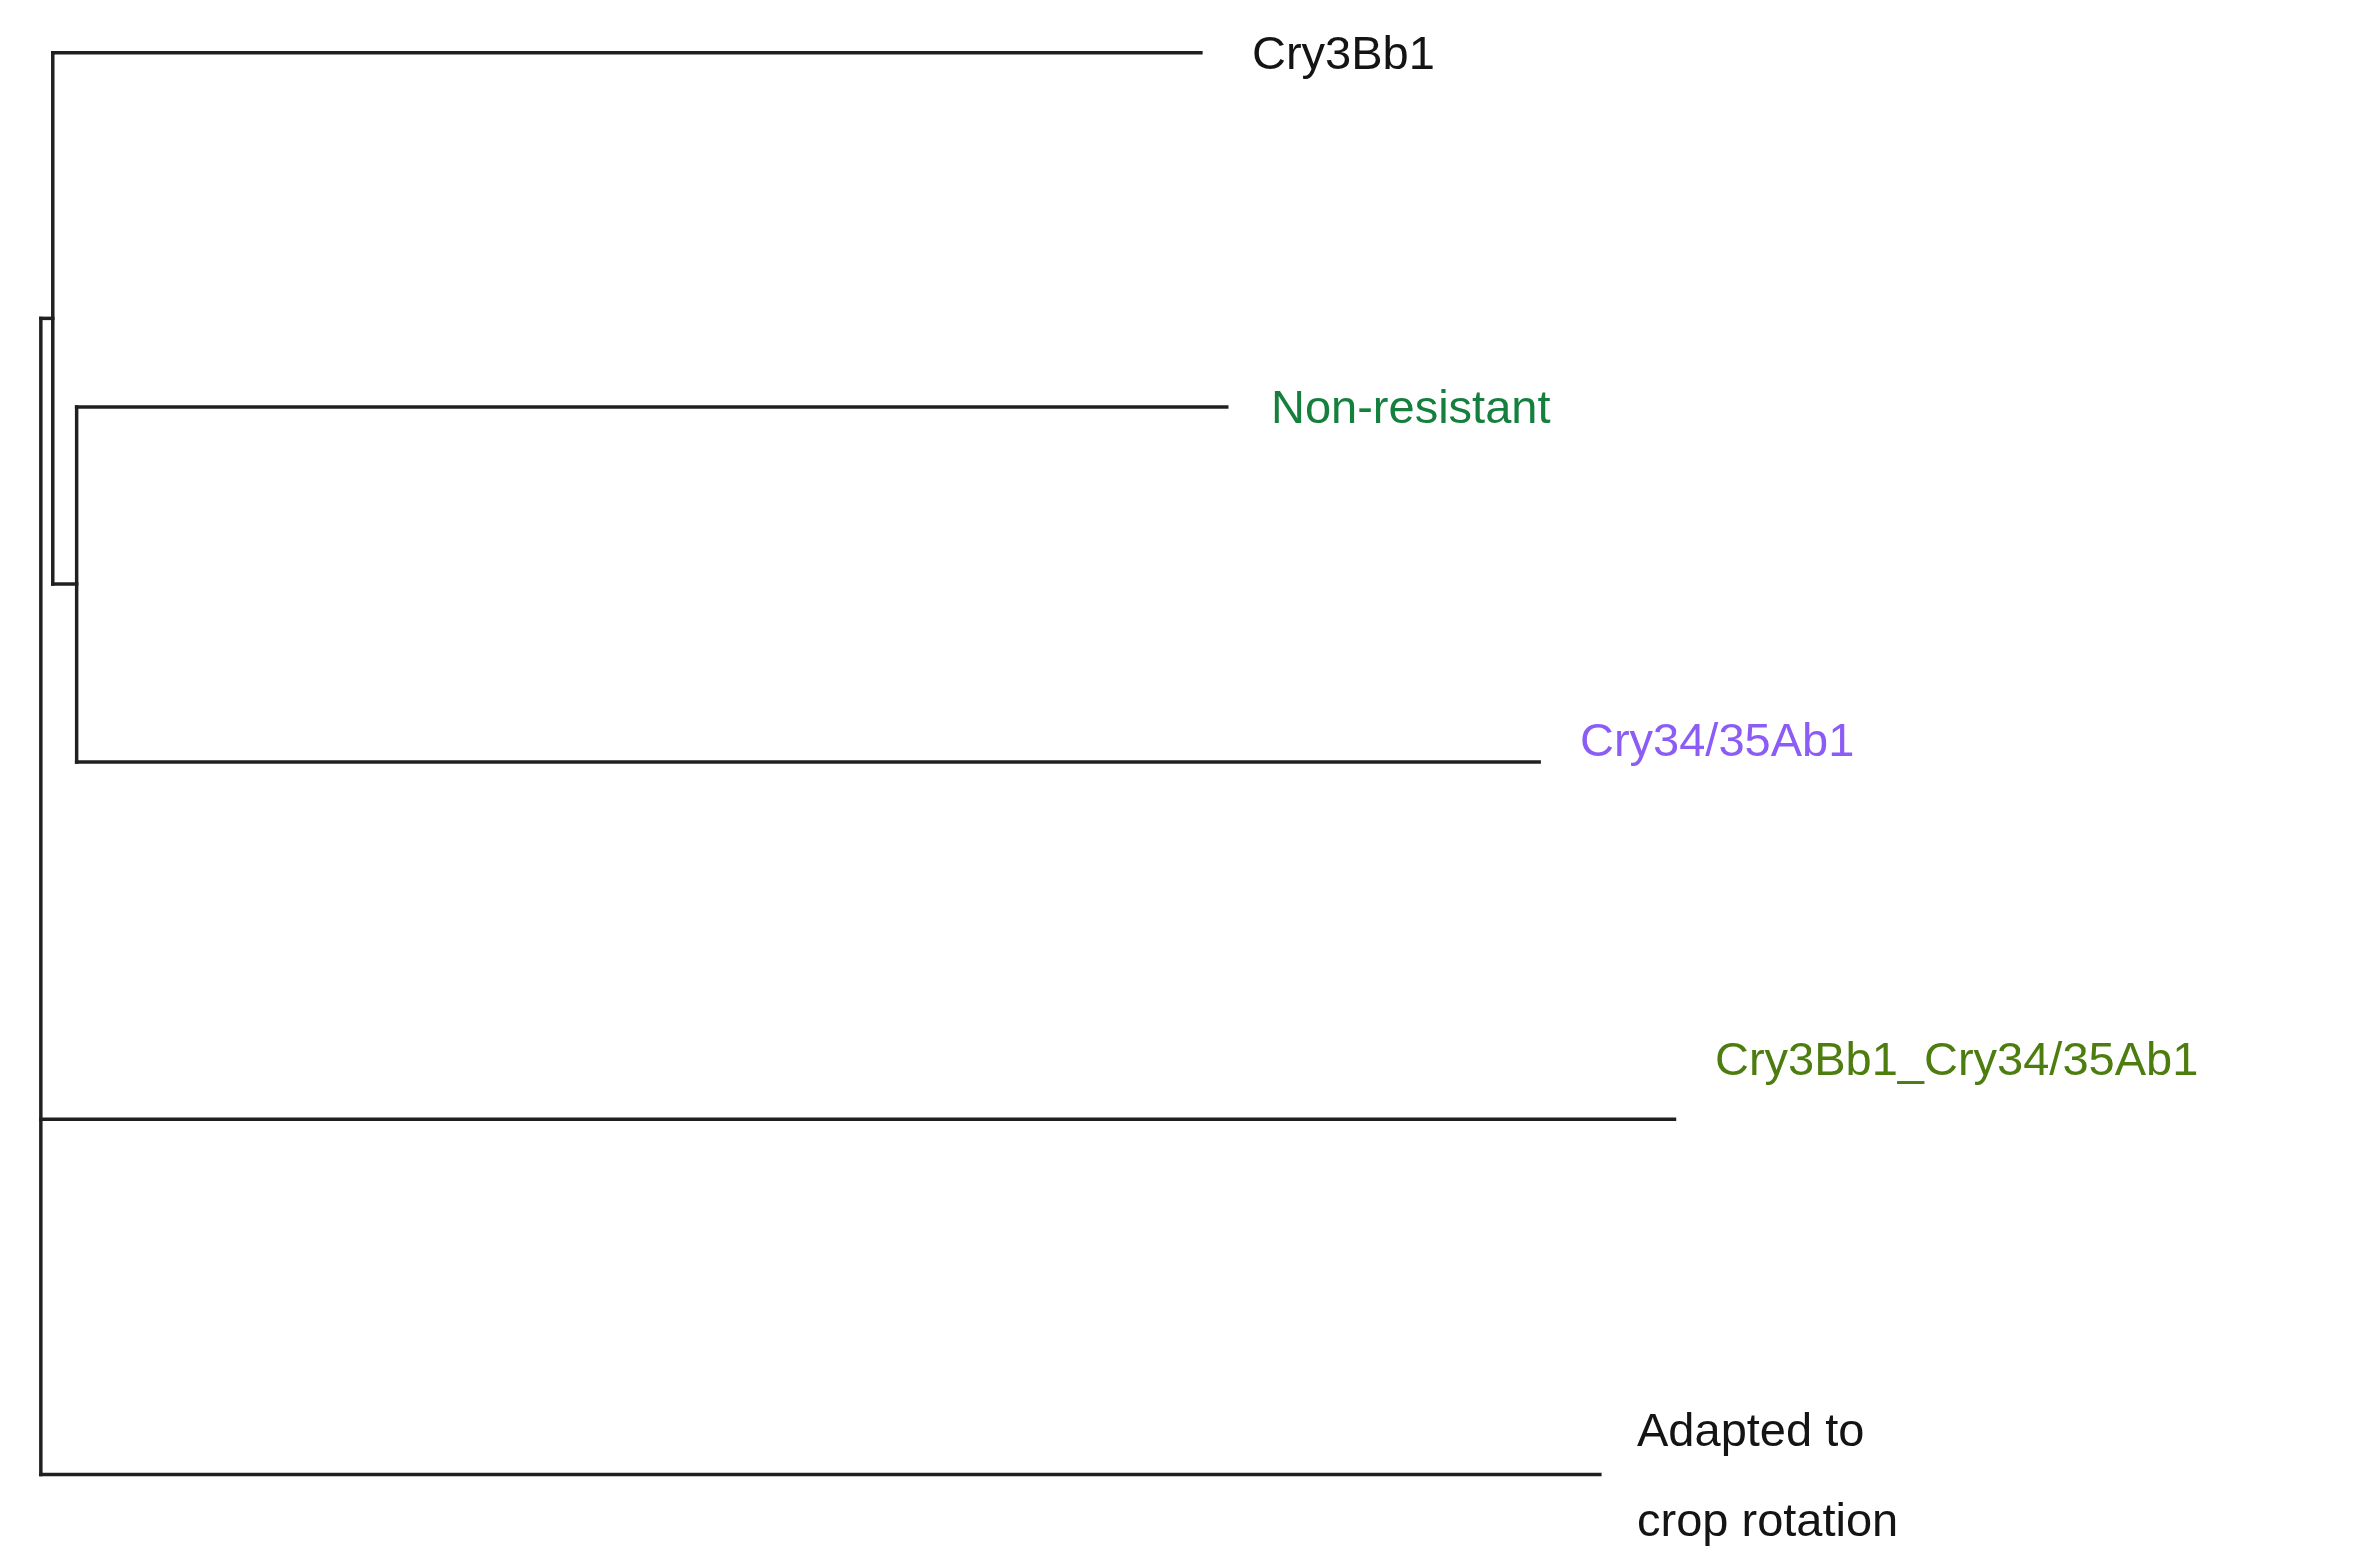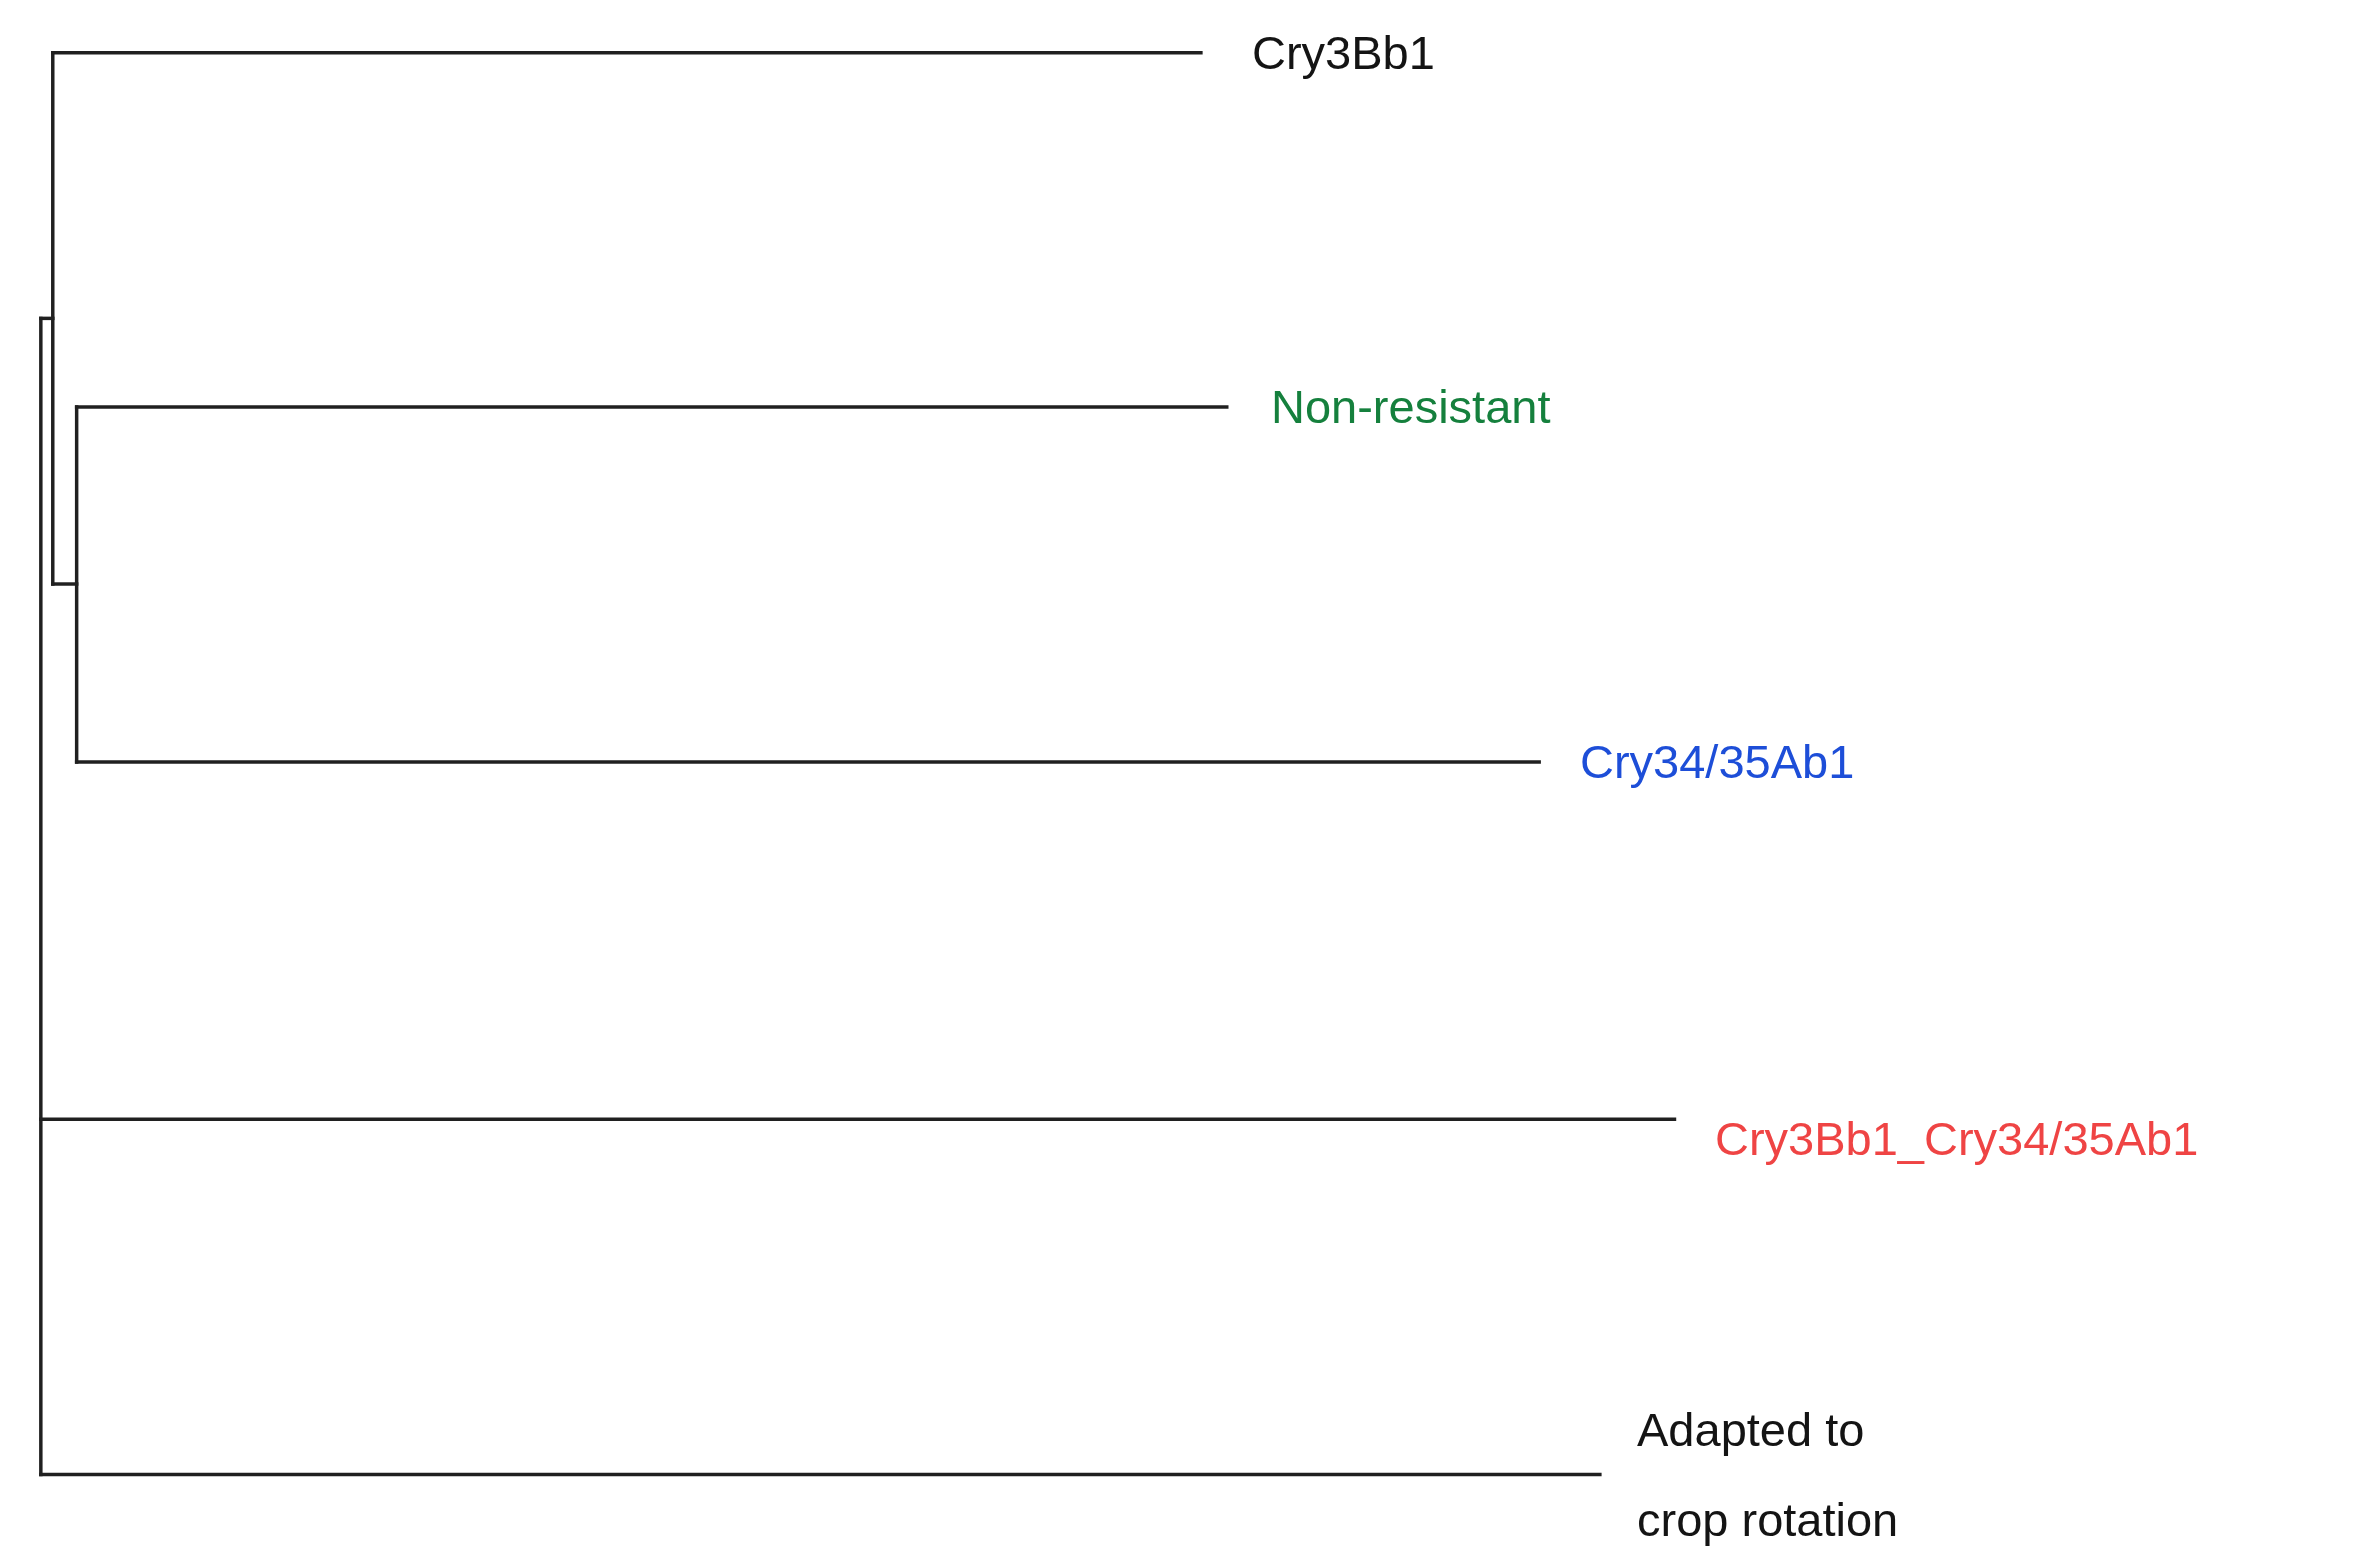--- a/index.html
+++ b/index.html
@@ -54,24 +54,24 @@
       <line x1="77" x2="77" y1="409" y2="766" stroke="#202020" stroke-width="3.5" stroke-linecap="square"></line>
       <line x1="41" x2="41" y1="320" y2="1482" stroke="#202020" stroke-width="3.5" stroke-linecap="square"></line>
     </svg>
   <div class="labels-layer">
       <div class="taxon-label" style="left: 1252px; top: 53px; color: rgb(20, 20, 20);">
         <div>Cry3Bb1</div>
       </div>
       <div class="taxon-label" style="left: 1271px; top: 407px; color: #15803d;">
         <div>Non-resistant</div>
       </div>
-      <div class="taxon-label" style="left: 1580px; top: 762px; color: #1d4ed8;">
+      <div class="taxon-label" style="left: 1580px; top: 740px; color: #8b5cf6;">
         <div>Cry34/35Ab1</div>
       </div>
-      <div class="taxon-label" style="left: 1715px; top: 1139px; color: #ef4444;">
+      <div class="taxon-label" style="left: 1715px; top: 1059px; color: #4d7c0f;">
         <div>Cry3Bb1_Cry34/35Ab1</div>
       </div>
       <div class="taxon-label" style="left: 1637px; top: 1475px; color: rgb(20, 20, 20);">
         <div>Adapted to</div>
         <div>crop rotation</div>
       </div>
     </div>
 </div>
 
 

